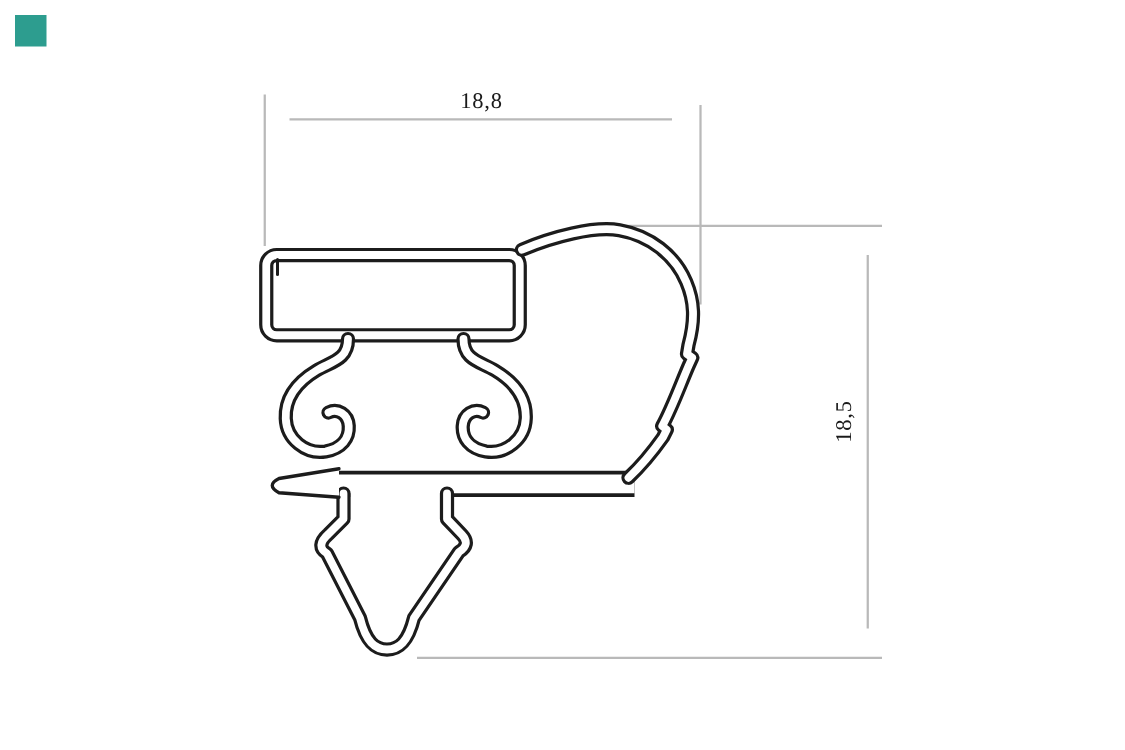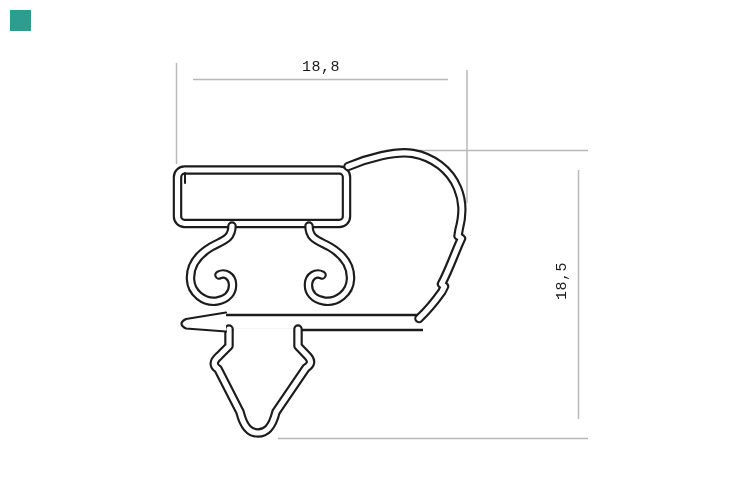--- a/index.html
+++ b/index.html
@@ -1,17 +1,17 @@
 <!DOCTYPE html>
 <html><head>
 <meta charset="utf-8">
 <style>
   html,body{margin:0;padding:0;background:#fff;}
   .stage{position:relative;width:750px;height:500px;background:#fff;overflow:hidden;
-         font-family:Liberation Mono, monospace;}
+         font-family:Liberation Serif, serif;}
   .badge{position:absolute;left:10px;top:10px;width:21px;height:21px;}
   .dim-label{position:absolute;color:#1a1a1a;font-size:15px;line-height:20px;
              text-align:center;letter-spacing:0.5px;}
   .dim-h{left:291px;top:58px;width:60px;height:20px;}
   .dim-v{left:541px;top:271px;width:44px;height:20px;transform:rotate(-90deg);}
   svg{position:absolute;left:0;top:0;}
 </style>
 </head>
 <body>
 

